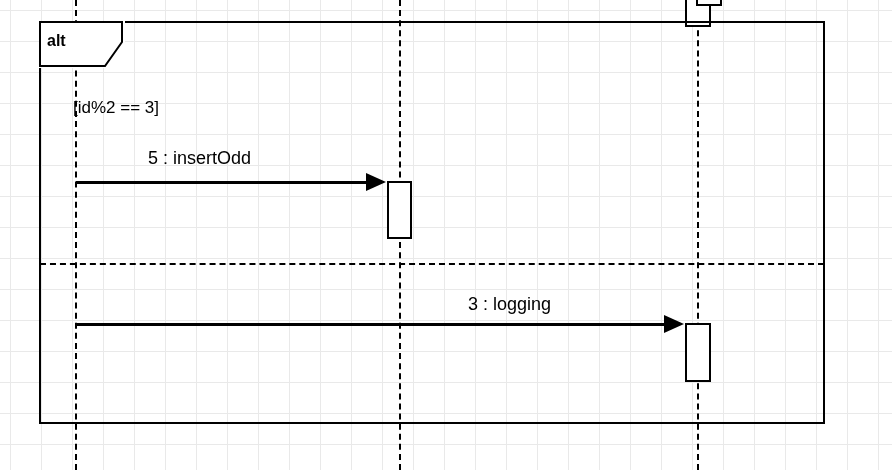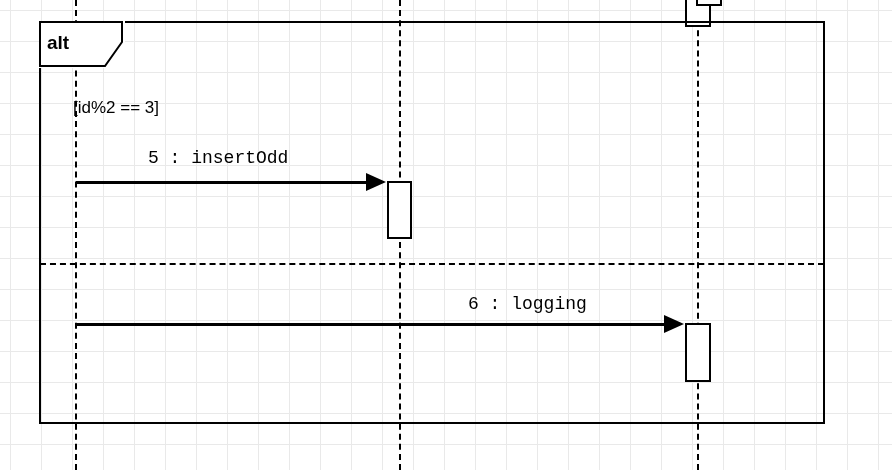--- a/index.html
+++ b/index.html
@@ -44,21 +44,21 @@
   .frame-label-box {
     position: absolute;
     box-sizing: border-box;
     background: #ffffff;
   }
   .frame-label-box svg {
     display: block;
   }
   .frame-label-text {
     position: absolute;
-    font-size: 19px;
+    font-size: 16px;
     font-weight: bold;
     color: #000000;
     line-height: 1;
     white-space: nowrap;
   }
 
   
   .guard {
     position: absolute;
     font-size: 17px;
@@ -95,21 +95,20 @@
     border-top: 9px solid transparent;
     border-bottom: 9px solid transparent;
     border-left: 20px solid #000000;
   }
   .msg-label {
     position: absolute;
     font-size: 18px;
     color: #000000;
     white-space: nowrap;
     line-height: 1;
-    font-family: Liberation Mono, monospace;
   }
 </style>
 </head>
 <body>
 
 <div id="canvas">
 
   <div class="lifeline" style="left:75px; top:0px; height:470px;"></div>
   <div class="lifeline" style="left:399px; top:0px; height:470px;"></div>
   <div class="lifeline" style="left:697px; top:0px; height:470px;"></div>
@@ -128,18 +127,18 @@
 
   <div class="guard" style="left:73px; top:99px;">[id%2 == 3]</div>
 
   <div class="msg-label" style="left:148px; top:149px;">5 : insertOdd</div>
   <div class="msg-line" style="left:76px; top:181px; width:295px;"></div>
   <div class="msg-head" style="left:366px; top:173px;"></div>
   <div class="activation" style="left:387px; top:181px; width:25px; height:58px;"></div>
 
   <div class="separator" style="left:40px; top:263px; width:784px;"></div>
 
-  <div class="msg-label" style="left:468px; top:295px;">6 : logging</div>
+  <div class="msg-label" style="left:468px; top:295px;">3 : logging</div>
   <div class="msg-line" style="left:76px; top:323px; width:592px;"></div>
   <div class="msg-head" style="left:664px; top:315px;"></div>
   <div class="activation" style="left:685px; top:323px; width:26px; height:59px;"></div>
 
 </div>
 
 </body></html>

